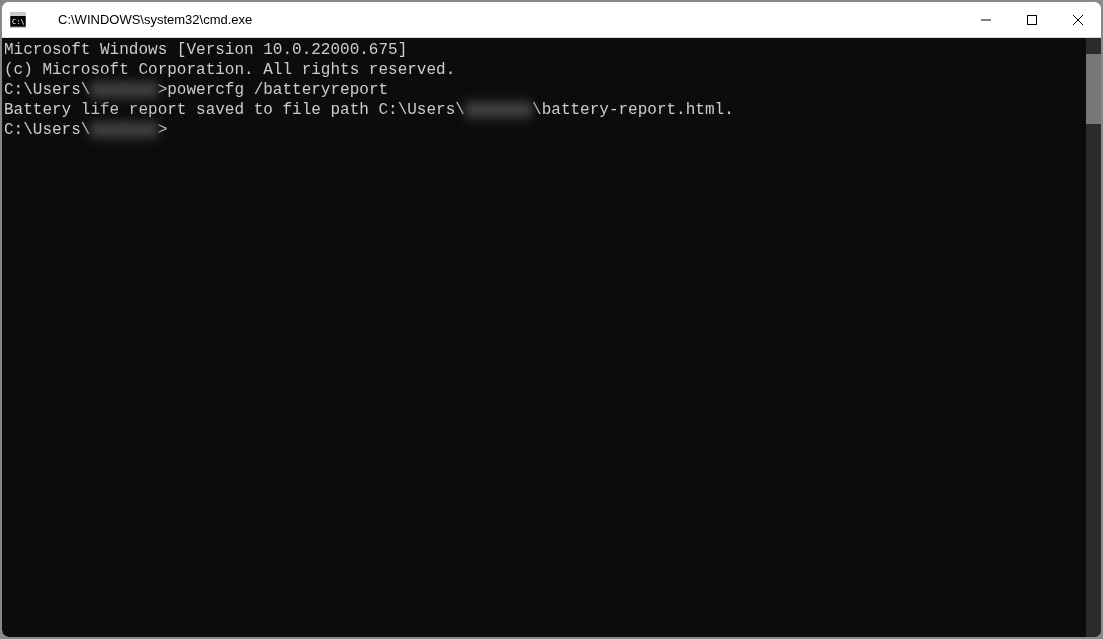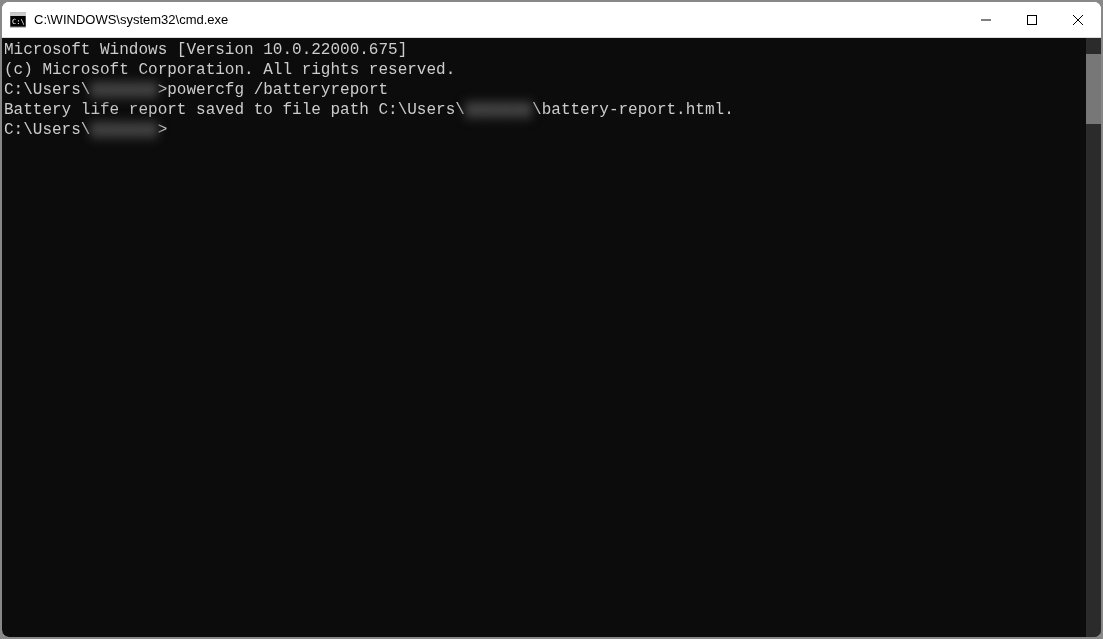--- a/index.html
+++ b/index.html
@@ -34,20 +34,21 @@
       height: 16px;
       margin-right: 8px;
       display: inline-flex;
       align-items: center;
       justify-content: center;
     }
     .title-text {
       font-size: 13px;
       color: #000;
       flex: 1;
+      margin-left: 24px;
     }
     .window-controls {
       display: flex;
       height: 100%;
     }
     .win-btn {
       width: 46px;
       height: 100%;
       display: flex;
       align-items: center;

